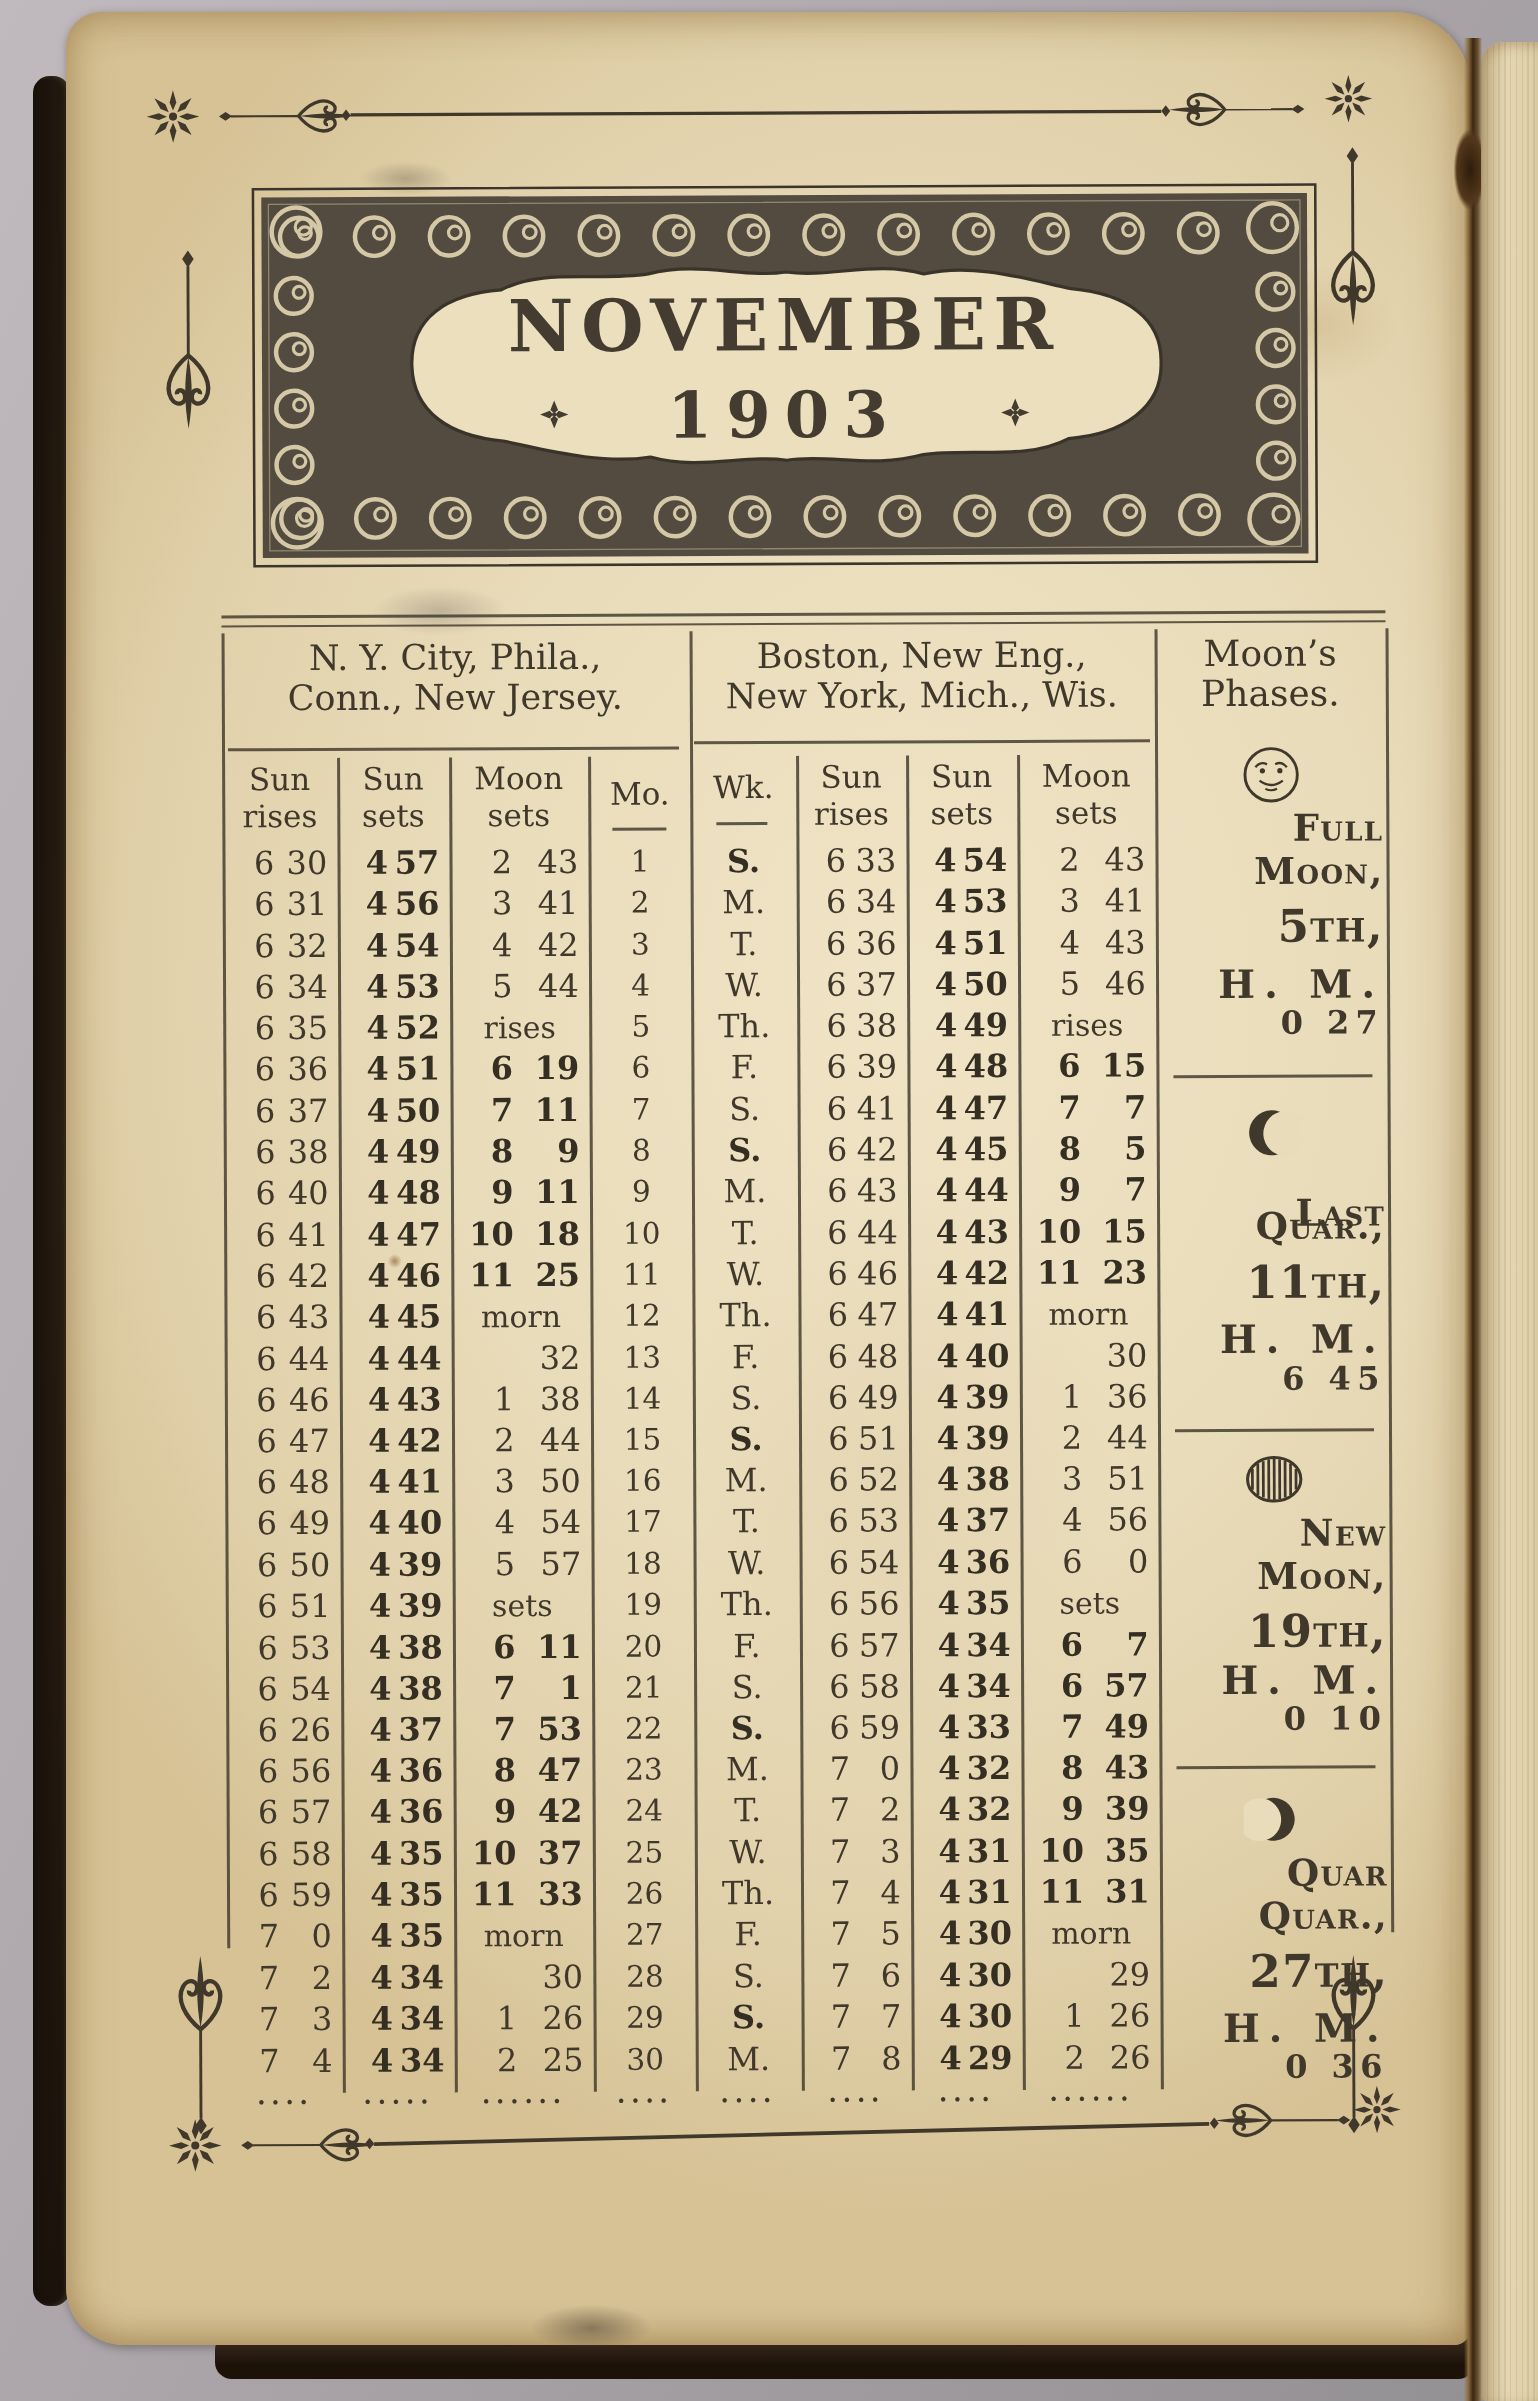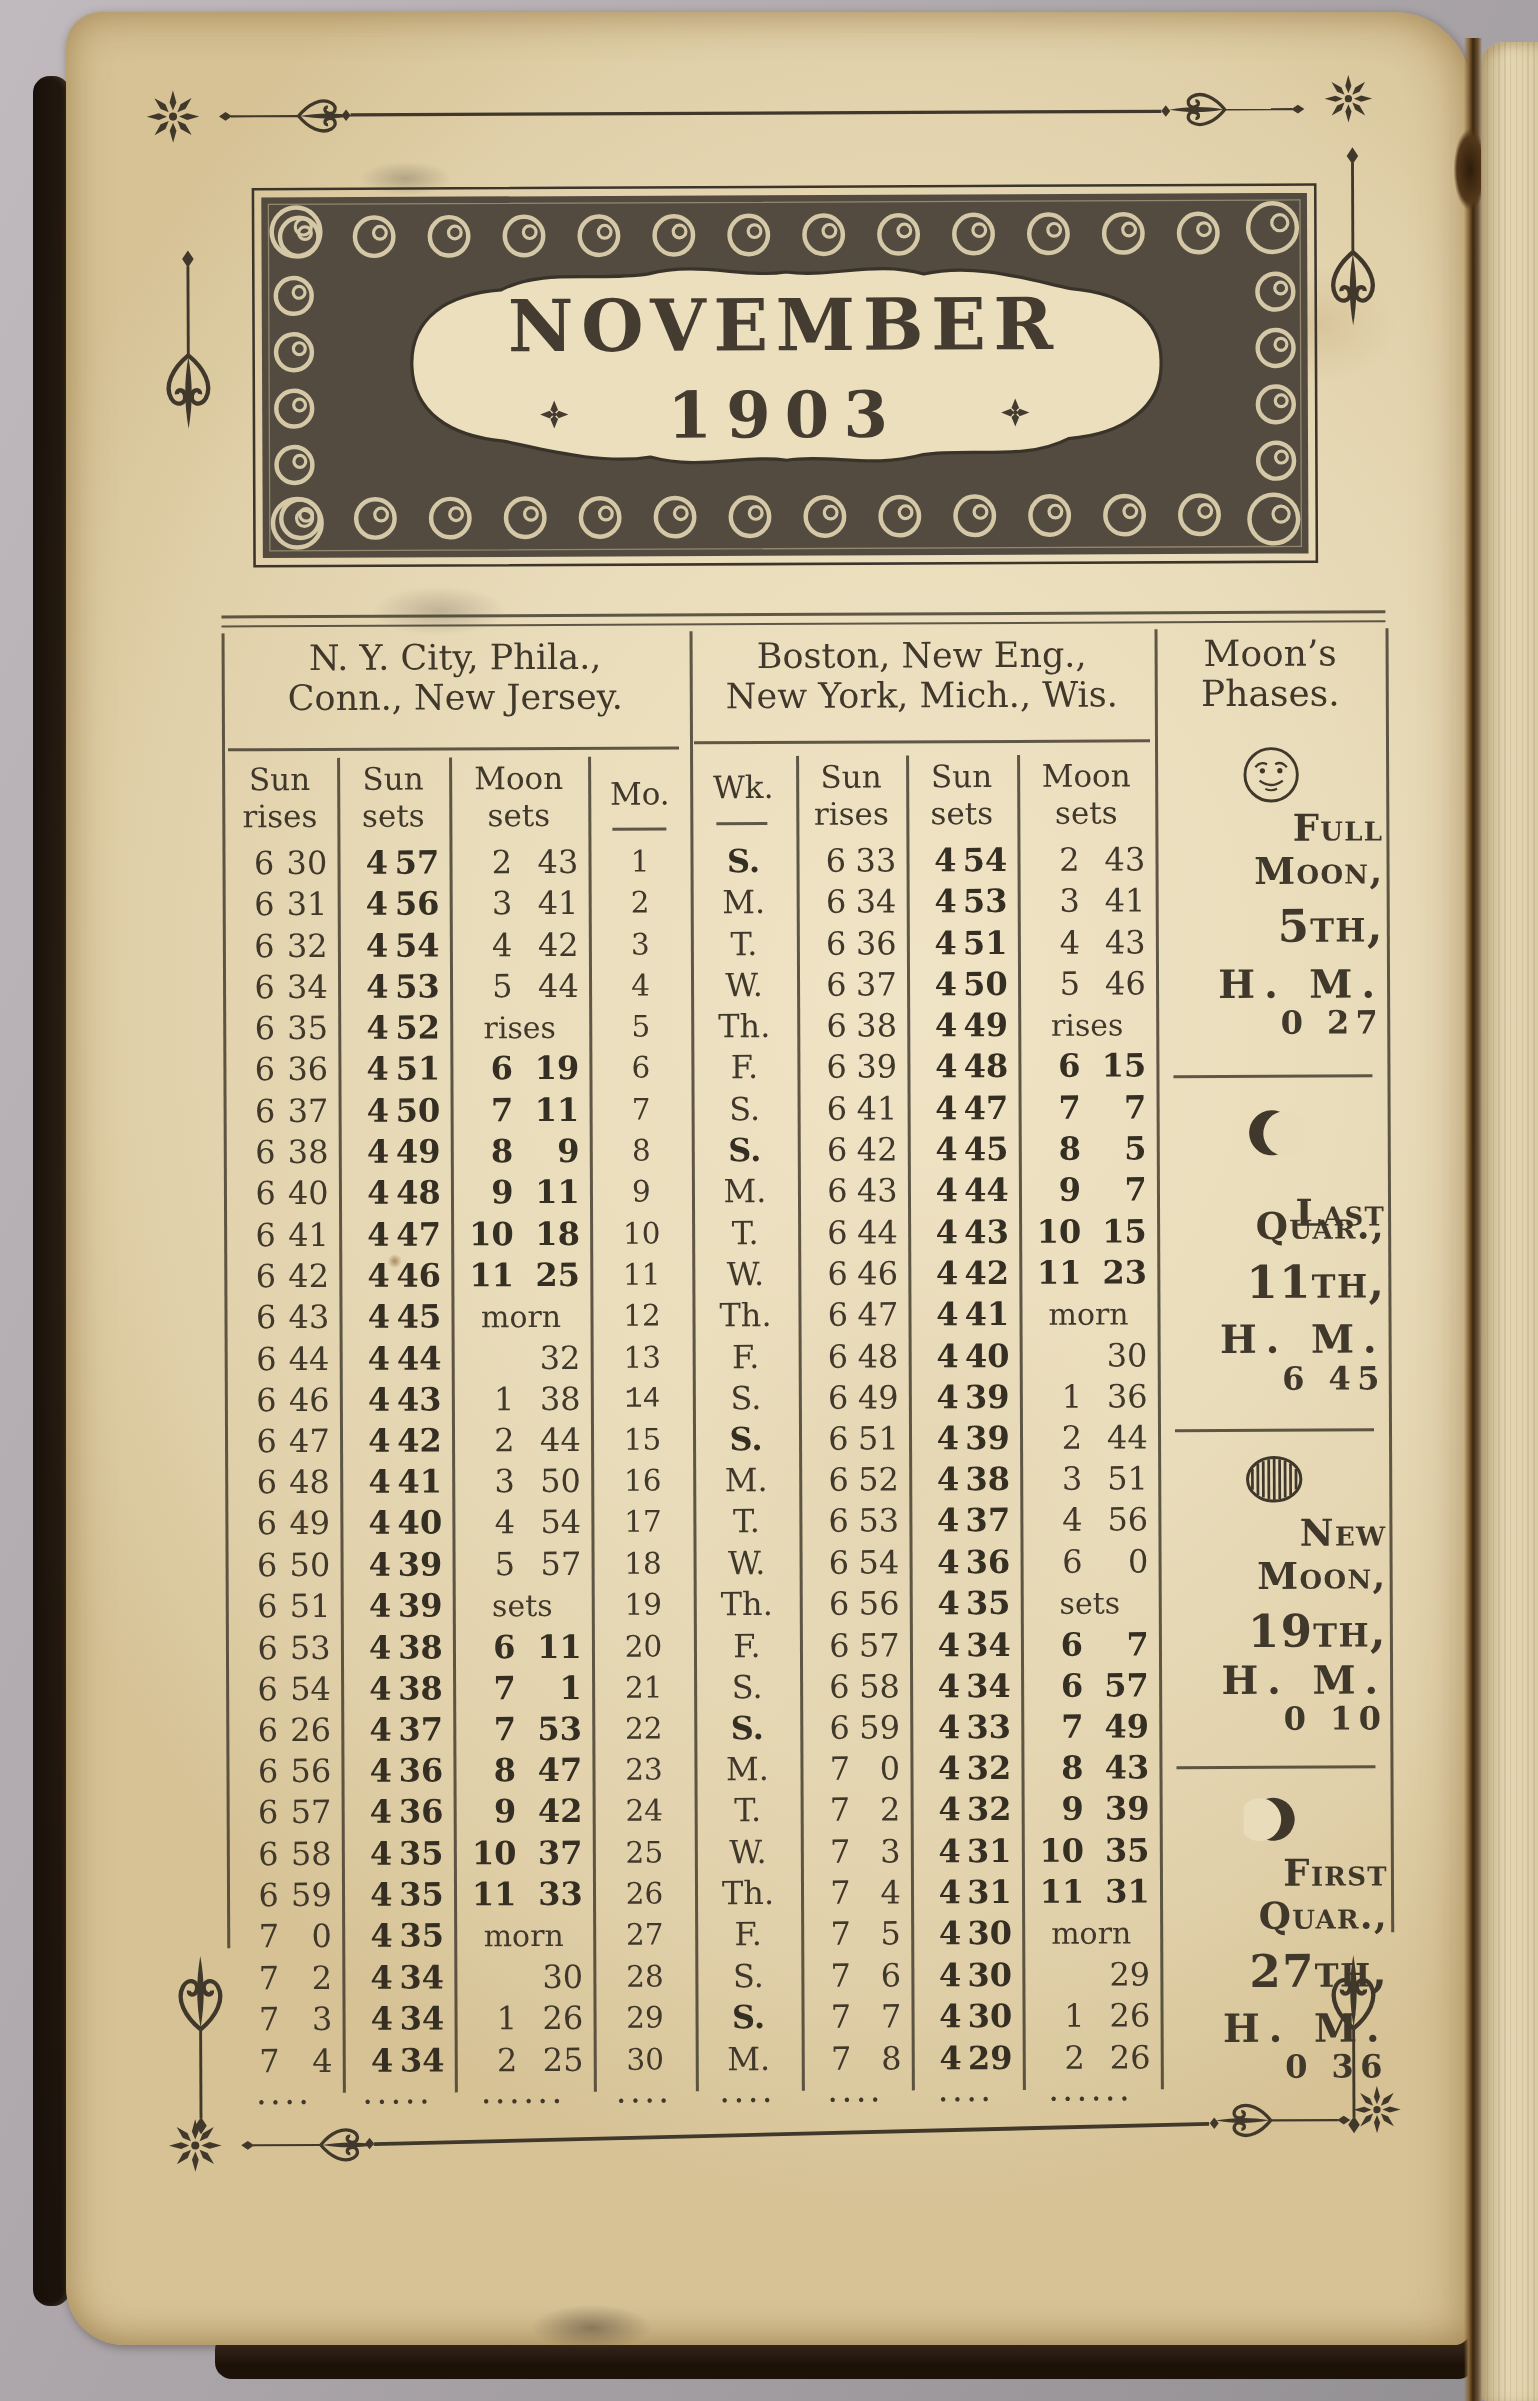--- a/index.html
+++ b/index.html
@@ -716,21 +716,21 @@
         <span class="mm">46</span>
       </div>
       <div class="cell b" style="left: 339px; top: 1378px; width: 112px;">
         <span class="hh">4</span>
         <span class="mm">43</span>
       </div>
       <div class="cell" style="left: 451px; top: 1378px; width: 139px;">
         <span class="hh">1</span>
         <span class="mm">38</span>
       </div>
-      <div class="cell mo-num ctr" style="left: 590px; top: 1378px; width: 103px; font-family: Liberation Mono, monospace;">14</div>
+      <div class="cell mo-num ctr" style="left: 590px; top: 1378px; width: 103px;">14</div>
       <div class="cell ctr" style="left: 692px; top: 1378px; width: 106px;">S.</div>
       <div class="cell" style="left: 798px; top: 1378px; width: 110px;">
         <span class="hh">6</span>
         <span class="mm">49</span>
       </div>
       <div class="cell b" style="left: 908px; top: 1378px; width: 111px;">
         <span class="hh">4</span>
         <span class="mm">39</span>
       </div>
       <div class="cell" style="left: 1019px; top: 1378px; width: 138px;">
@@ -1200,20 +1200,20 @@
       <div class="ph-line ph-hm" style="top: 1660px;">H. M.</div>
       <div class="ph-line ph-val" style="top: 1699px;">0 10</div>
       <div class="icon-wrap" style="left: 1241px; top: 1792px;">
         <svg viewBox="0 0 110 110" width="59" height="59">
     <g transform="rotate(-8 55 55)">
             <circle cx="55" cy="55" r="40" fill="#40382b"></circle>
     <circle cx="30" cy="52" r="40" fill="#e9dcba"></circle>
           </g>
         </svg>
       </div>
-      <div class="ph-line ph-name" style="top: 1853px;">First</div>
+      <div class="ph-line ph-name" style="top: 1853px;">Quar</div>
       <div class="ph-line ph-name" style="top: 1896px;">Quar.,</div>
       <div class="ph-line ph-day" style="top: 1951px;">27th,</div>
       <div class="ph-line ph-hm" style="top: 2008px;">H. M.</div>
       <div class="ph-line ph-val" style="top: 2047px;">0 36</div>
     </div>
 </div>
 
 
 </body></html>

